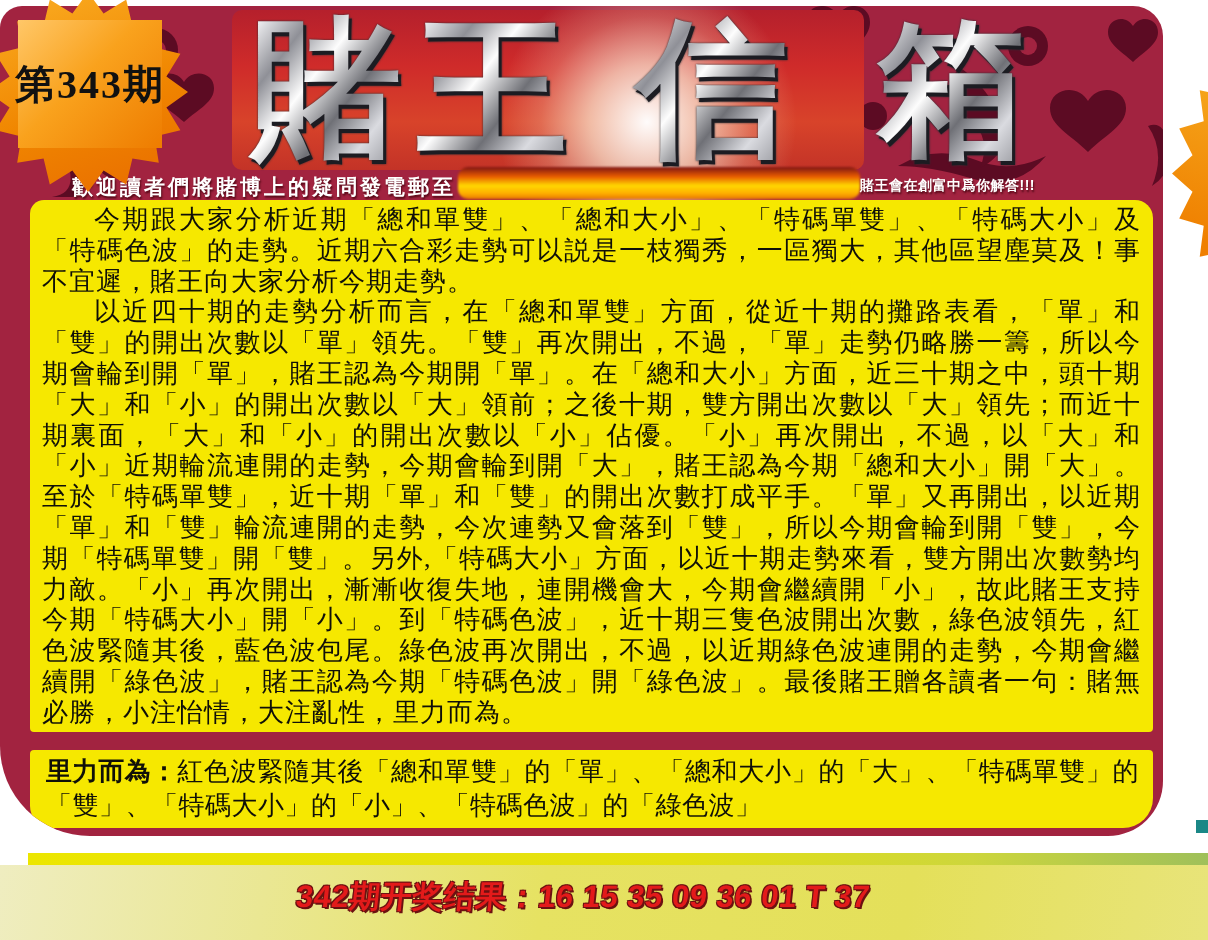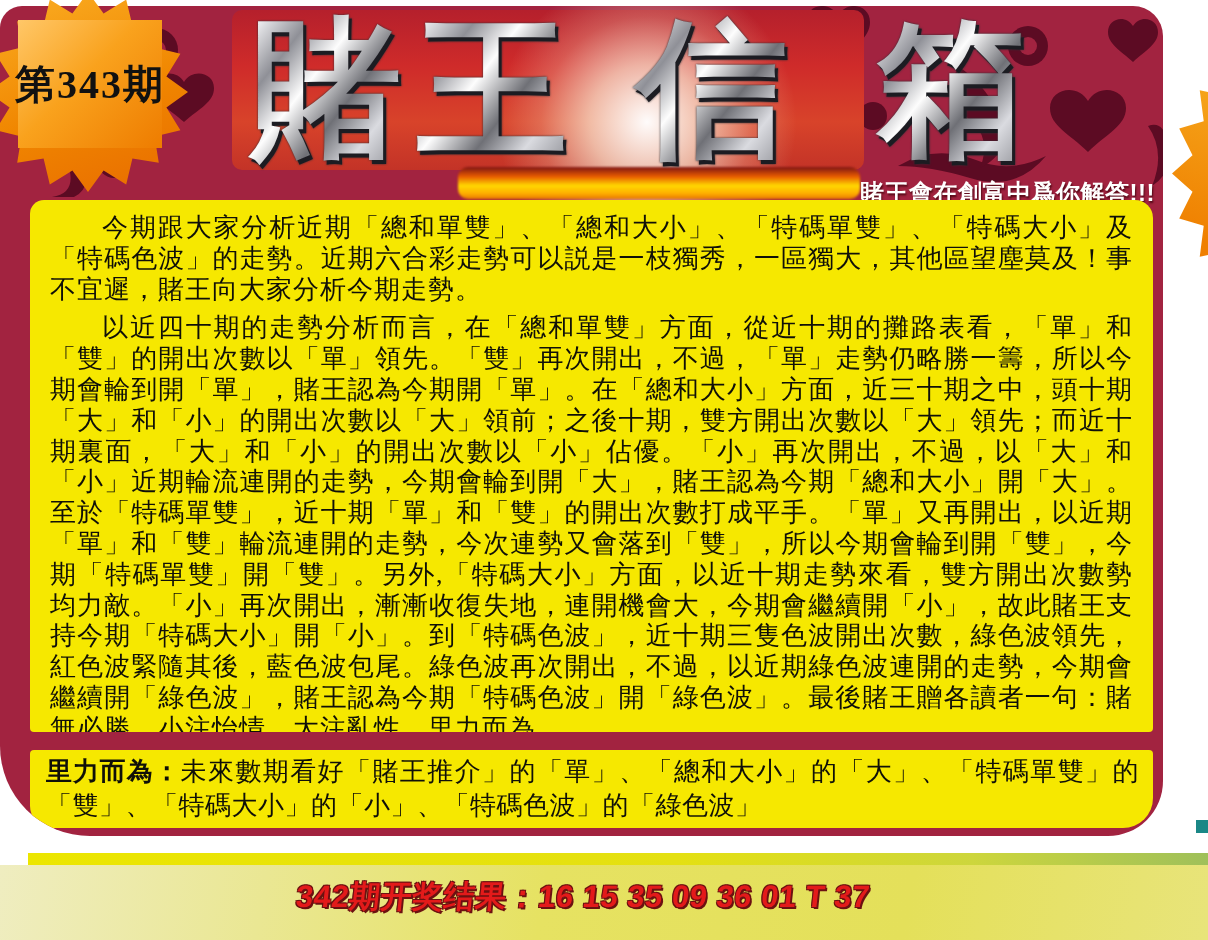--- a/index.html
+++ b/index.html
@@ -42,21 +42,21 @@
     filter:drop-shadow(3px 4px 0 #1c1c22) drop-shadow(0 0 1px #2e2e33);
   }
   .tc1{left:240px}.tc2{left:406px}.tc3{left:626px}.tc4{left:866px}
   .invite{
     position:absolute;left:72px;top:167px;
     font-size:21px;font-weight:bold;color:#ffffff;letter-spacing:3px;
     text-shadow:1px 2px 2px rgba(60,0,10,0.8);white-space:nowrap;
   }
   .answer{
     position:absolute;left:860px;top:171px;
-    font-size:24px;font-weight:bold;color:#ffffff;letter-spacing:0.5px;
+    font-size:14px;font-weight:bold;color:#ffffff;letter-spacing:0.5px;
     text-shadow:1px 2px 2px rgba(60,0,10,0.8);white-space:nowrap;
   }
   
   .badge{position:absolute;left:-12px;top:-8px;width:200px;height:200px;z-index:6;}
   .star{
     position:absolute;left:0;top:0;width:100%;height:100%;
     background:linear-gradient(160deg,#f9a81e 10%,#f08600 55%,#e96e00 95%);
     clip-path:polygon(100% 50%,89.2% 57.8%,96.2% 69.1%,83.3% 72.2%,85.4% 85.4%,72.2% 83.3%,69.1% 96.2%,57.8% 89.2%,50% 100%,42.2% 89.2%,30.9% 96.2%,27.8% 83.3%,14.6% 85.4%,16.7% 72.2%,3.8% 69.1%,10.8% 57.8%,0% 50%,10.8% 42.2%,3.8% 30.9%,16.7% 27.8%,14.6% 14.6%,27.8% 16.7%,30.9% 3.8%,42.2% 10.8%,50% 0%,57.8% 10.8%,69.1% 3.8%,72.2% 16.7%,85.4% 14.6%,83.3% 27.8%,96.2% 30.9%,89.2% 42.2%);
   }
   .badge-square{
@@ -73,21 +73,21 @@
     position:absolute;left:30px;top:194px;width:1123px;height:532px;
     background:#f6e800;border-radius:14px 18px 4px 4px;
     padding:0;box-sizing:border-box;overflow:hidden;
   }
   .article-inner{
     padding:5px 12px 0 12px;
     font-family:"Liberation Serif", serif;
     font-size:26px;line-height:30.8px;letter-spacing:1px;
     color:#101008;text-align:justify;
   }
-  .article-inner p{margin:8px;text-indent:2em;}
+  .article-inner p{margin:0;text-indent:2em;}
   .reco-box{
     position:absolute;left:30px;top:744px;width:1123px;height:78px;
     background:#f6e800;border-radius:4px 4px 30px 22px;
     box-sizing:border-box;overflow:hidden;
   }
   .reco-inner{
     padding:4px 14px 0 16px;
     font-family:"Liberation Serif", serif;
     font-size:26px;line-height:34px;letter-spacing:0.5px;
     color:#101008;text-align:justify;
@@ -153,33 +153,34 @@
 
     <div class="title-plate"></div>
     <div class="flare"></div>
     <div class="email-strip"></div>
 
     <div class="title-char tc1">賭</div>
     <div class="title-char tc2">王</div>
     <div class="title-char tc3">信</div>
     <div class="title-char tc4">箱</div>
 
+    <div class="invite">歡迎讀者們將賭博上的疑問發電郵至</div>
     <div class="answer">賭王會在創富中爲你解答!!!</div>
   </div>
 
   <div class="article-box">
     <div class="article-inner">
       <p>今期跟大家分析近期「總和單雙」、「總和大小」、「特碼單雙」、「特碼大小」及「特碼色波」的走勢。近期六合彩走勢可以説是一枝獨秀，一區獨大，其他區望塵莫及！事不宜遲，賭王向大家分析今期走勢。</p>
       <p>以近四十期的走勢分析而言，在「總和單雙」方面，從近十期的攤路表看，「單」和「雙」的開出次數以「單」領先。「雙」再次開出，不過，「單」走勢仍略勝一籌，所以今期會輪到開「單」，賭王認為今期開「單」。在「總和大小」方面，近三十期之中，頭十期「大」和「小」的開出次數以「大」領前；之後十期，雙方開出次數以「大」領先；而近十期裏面，「大」和「小」的開出次數以「小」佔優。「小」再次開出，不過，以「大」和「小」近期輪流連開的走勢，今期會輪到開「大」，賭王認為今期「總和大小」開「大」。至於「特碼單雙」，近十期「單」和「雙」的開出次數打成平手。「單」又再開出，以近期「單」和「雙」輪流連開的走勢，今次連勢又會落到「雙」，所以今期會輪到開「雙」，今期「特碼單雙」開「雙」。另外,「特碼大小」方面，以近十期走勢來看，雙方開出次數勢均力敵。「小」再次開出，漸漸收復失地，連開機會大，今期會繼續開「小」，故此賭王支持今期「特碼大小」開「小」。到「特碼色波」，近十期三隻色波開出次數，綠色波領先，紅色波緊隨其後，藍色波包尾。綠色波再次開出，不過，以近期綠色波連開的走勢，今期會繼續開「綠色波」，賭王認為今期「特碼色波」開「綠色波」。最後賭王贈各讀者一句：賭無必勝，小注怡情，大注亂性，里力而為。</p>
     </div>
   </div>
 
   <div class="reco-box">
     <div class="reco-inner">
-      <span class="reco-label">里力而為：</span><span>未來數期看好「賭王推介」的「單」、「總和大小」的「大」、「特碼單雙」的「雙」、「特碼大小」的「小」、「特碼色波」的「綠色波」</span>
+      <span class="reco-label">里力而為：</span><span>紅色波緊隨其後「總和單雙」的「單」、「總和大小」的「大」、「特碼單雙」的「雙」、「特碼大小」的「小」、「特碼色波」的「綠色波」</span>
     </div>
   </div>
 </div>
 
 <div class="badge">
   <div class="star"></div>
   <div class="badge-square">
     <span class="badge-text">第343期</span>
   </div>
 </div>

